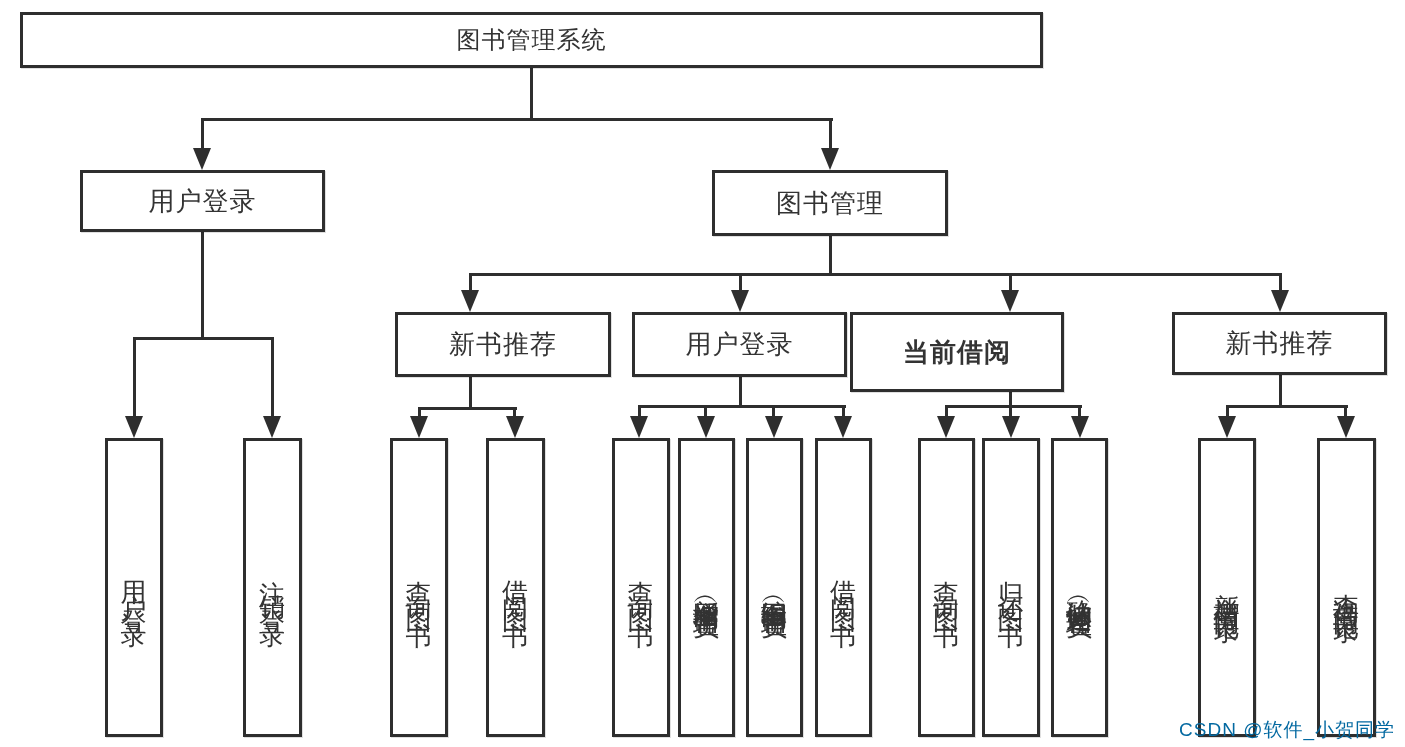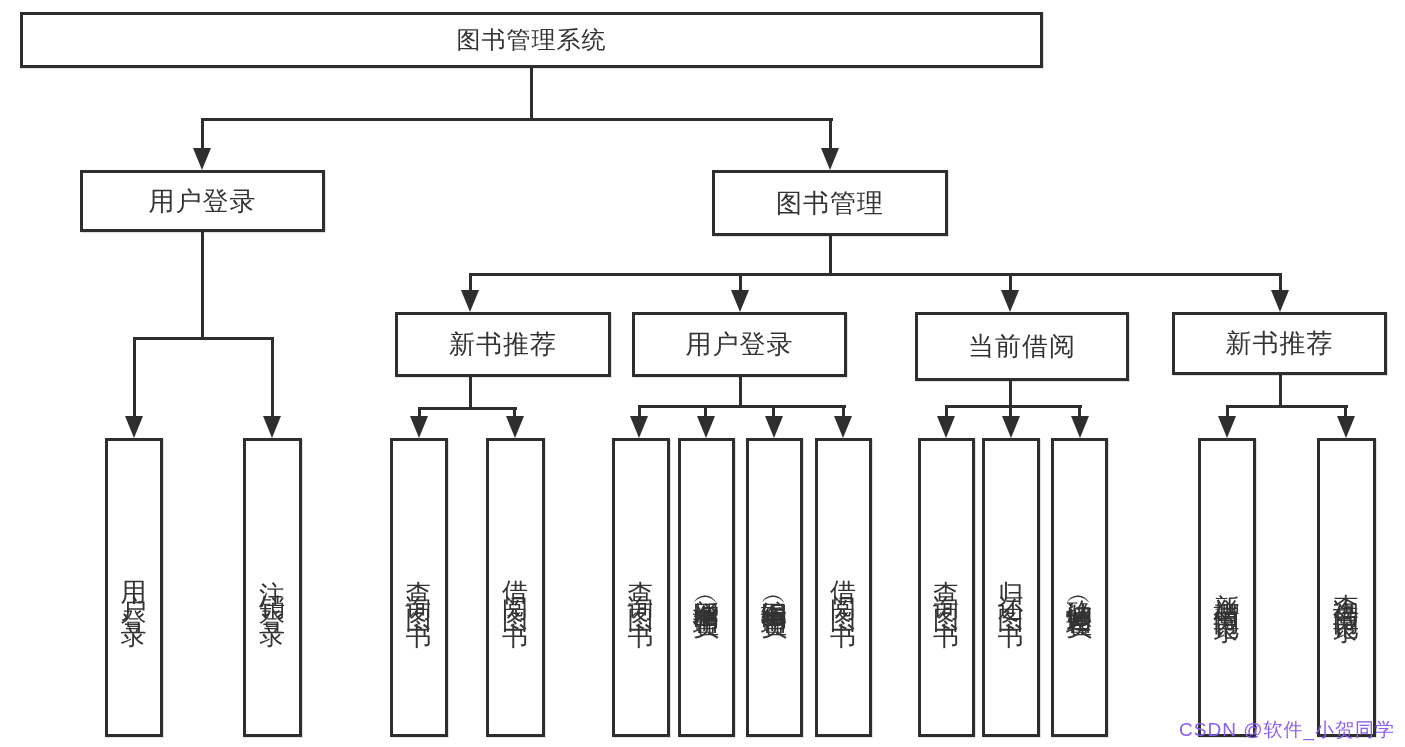--- a/index.html
+++ b/index.html
@@ -18,21 +18,21 @@
     writing-mode:vertical-rl;text-orientation:mixed;
     font-size:26px;line-height:1;display:block;
   }
   .seg{position:absolute;background:#2e2e2e;}
   .arrow{
     position:absolute;width:0;height:0;
     border-left:9px solid transparent;border-right:9px solid transparent;
     border-top:22px solid #2e2e2e;
   }
   .watermark{
-    position:absolute;right:10px;bottom:4px;font-size:19px;color:#8b5cf6;
+    position:absolute;right:10px;bottom:4px;font-size:19px;color:#0369a1;
     letter-spacing:1px;z-index:9;white-space:nowrap;
   }
 </style>
 </head>
 <body>
 
 <div class="canvas">
   <div id="chart-layer">
       <div class="seg" style="left: 530px; top: 68px; width: 3px; height: 50px;"></div>
       <div class="seg" style="left: 201px; top: 118px; width: 632px; height: 3px;"></div>
@@ -84,21 +84,21 @@
       <div class="arrow" style="left: 937px; top: 416px;"></div>
       <div class="arrow" style="left: 1002px; top: 416px;"></div>
       <div class="arrow" style="left: 1071px; top: 416px;"></div>
       <div class="arrow" style="left: 1218px; top: 416px;"></div>
       <div class="arrow" style="left: 1337px; top: 416px;"></div>
       <div class="node root" style="left: 20px; top: 12px; width: 1023px; height: 56px;">图书管理系统</div>
       <div class="node h" style="left: 80px; top: 170px; width: 245px; height: 62px;">用户登录</div>
       <div class="node h" style="left: 712px; top: 170px; width: 236px; height: 66px;">图书管理</div>
       <div class="node h" style="left: 362px; top: 312px; width: 216px; height: 65px; margin-left: 33px;">新书推荐</div>
       <div class="node h" style="left: 632px; top: 312px; width: 215px; height: 65px;">用户登录</div>
-      <div class="node h" style="left: 915px; top: 312px; width: 214px; height: 69px;">当前借阅</div>
+      <div class="node h" style="left: 850px; top: 312px; width: 214px; height: 80px; font-weight: bold;">当前借阅</div>
       <div class="node h" style="left: 1172px; top: 312px; width: 215px; height: 63px;">新书推荐</div>
       <div class="node leaf" style="left: 105px; top: 438px; width: 58px; height: 299px;">
         <span class="vtext" style="letter-spacing: 14px;">用户登录</span>
       </div>
       <div class="node leaf" style="left: 243px; top: 438px; width: 59px; height: 299px;">
         <span class="vtext" style="letter-spacing: 14px;">注销登录</span>
       </div>
       <div class="node leaf" style="left: 390px; top: 438px; width: 58px; height: 299px;">
         <span class="vtext" style="letter-spacing: 14px;">查询图书</span>
       </div>

